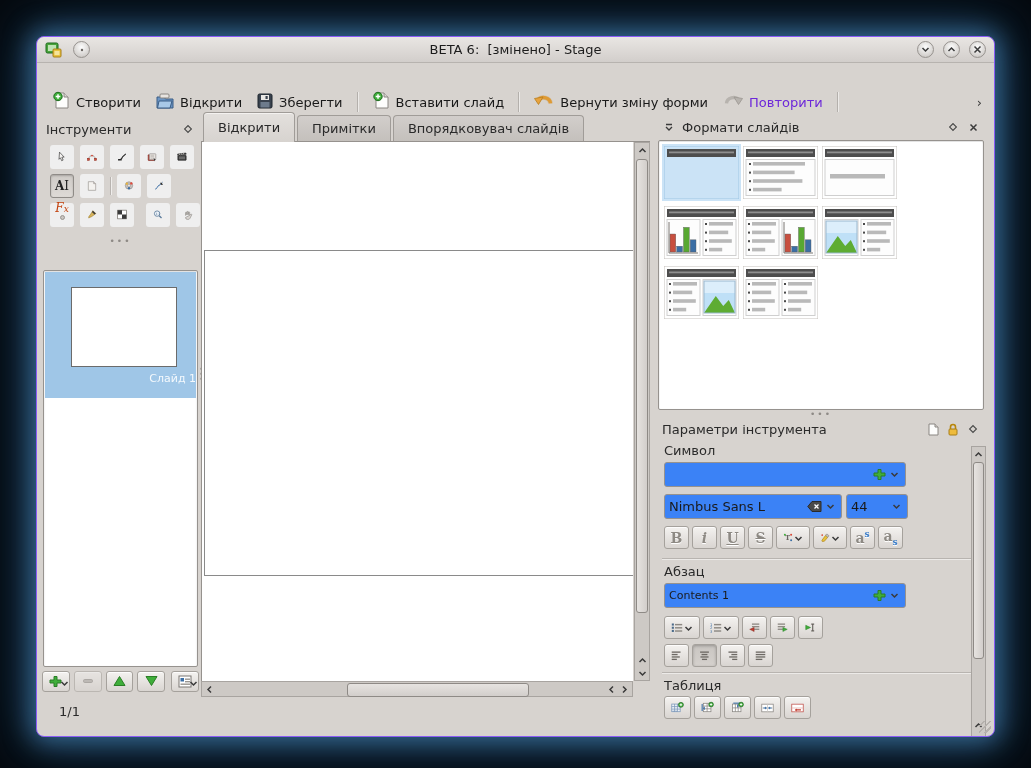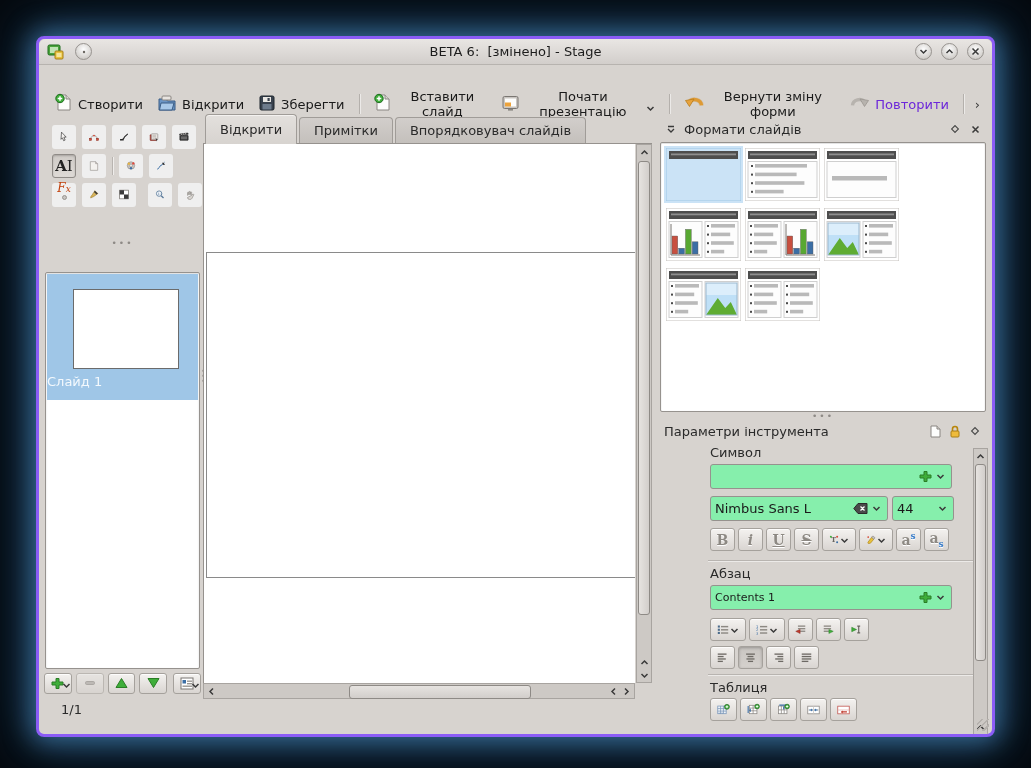--- a/index.html
+++ b/index.html
@@ -1,21 +1,21 @@
 <!DOCTYPE html>
 <html><head>
 <meta charset="utf-8">
 <style>
   html,body{margin:0;padding:0;}
   body{width:1031px;height:768px;background:#04070b;position:relative;overflow:hidden;
        font-family:"DejaVu Sans",sans-serif;-webkit-font-smoothing:antialiased;}
   .glowbed{position:absolute;left:36px;top:36px;width:959px;height:701px;border-radius:10px;
        box-shadow:0 0 26px 6px rgba(90,170,230,.55),0 0 70px 18px rgba(40,110,170,.35);}
   .window{position:absolute;left:36px;top:36px;width:959px;height:701px;background:#d7d3cf;
-       border:3px solid #8b5cf6;border-radius:8px;box-sizing:border-box;overflow:hidden;}
+       border:1px solid #8b5cf6;border-radius:8px;box-sizing:border-box;overflow:hidden;}
   
   .titlebar{position:absolute;left:0;top:0;right:0;height:26px;
        background:linear-gradient(#e9e6e3,#d2cecb);border-bottom:1px solid #b7b3af;
        display:flex;align-items:center;padding:0 8px;box-sizing:border-box;border-radius:7px 7px 0 0;}
   .title-text{position:absolute;left:0;right:0;text-align:center;font-size:13px;color:#1c1c1c;white-space:pre;}
   .winbtn{width:17px;height:17px;border-radius:50%;background:radial-gradient(circle at 50% 35%,#fdfdfd,#d4d1ce 70%,#b9b5b1);
        border:1px solid #97938f;display:flex;align-items:center;justify-content:center;margin-left:9px;box-sizing:border-box;z-index:3;}
   .winbtn svg{display:block}
   .tb-right{margin-left:auto;display:flex;z-index:3;}
   .appicon{width:18px;height:18px;margin-right:8px;z-index:3;}
@@ -52,21 +52,21 @@
   .tool-row{display:flex;align-items:center;gap:6px;height:29px;padding-left:4px;}
   .tool-btn{width:24px;height:24px;display:flex;align-items:center;justify-content:center;border-radius:3px;border:1px solid transparent;}
   .tool-btn.selected{border:1px solid #8f8b87;background:linear-gradient(#cfcbc7,#dedad6);box-shadow:inset 0 1px 2px rgba(0,0,0,.2);}
   .tool-sep{width:1px;height:18px;background:#b8b4b0;box-shadow:1px 0 0 #efedeb;}
   .ttool{font-family:"DejaVu Serif",serif;font-size:13px;color:#222;border:1px solid transparent;}
   .fxg{font-family:"DejaVu Serif",serif;font-style:italic;font-size:12px;color:#c2410c;}
   .doc-box{position:absolute;left:0;top:128px;right:0;bottom:0;}
   .doc-list{position:absolute;left:1px;right:1px;top:24px;bottom:26px;overflow:hidden;}
   .slide-item{position:absolute;left:1px;right:1px;top:1px;height:126px;background:#9fc6e7;}
   .slide-thumb{position:absolute;left:26px;top:15px;width:104px;height:78px;background:#fff;border:1px solid #6b6b6b;}
-  .slide-item .slabel{position:absolute;left:0;right:0;top:100px;text-align:left;color:#f4f9fd;font-size:13px;}
+  .slide-item .slabel{position:absolute;left:0;right:0;top:100px;text-align:right;color:#f4f9fd;font-size:11px;}
   .doc-btns{position:absolute;left:0;right:0;bottom:0;height:24px;display:flex;gap:4px;align-items:center;}
   .doc-btns .obtn{width:30px;height:21px;position:relative;}
   .doc-btns .obtn:last-child{margin-left:2px;}
   .dd{position:absolute;right:0px;bottom:0px;}
   
   .vdots{position:absolute;left:162px;top:330px;width:4px;height:26px;color:#8e8a86;font-size:9px;line-height:5px;text-align:center;}
   
   .center{position:absolute;left:164px;top:79px;width:449px;height:581px;}
   .tabbar{position:absolute;left:0;right:0;top:0;height:26px;border-bottom:1px solid #96928e;display:flex;align-items:flex-end;padding-left:2px;box-sizing:border-box;}
   .tab{font-size:13px;color:#2a2a2a;padding:4px 14px 4px;border:1px solid #a09c98;border-bottom:none;border-radius:4px 4px 0 0;
@@ -79,23 +79,23 @@
   .thumbV{position:absolute;left:1px;right:1px;top:16px;height:452px;background:linear-gradient(90deg,#e6e3e0,#d2cecb);border:1px solid #8e8a86;border-radius:3px;}
   .thumbH{position:absolute;top:1px;height:12px;left:145px;width:180px;background:linear-gradient(#e6e3e0,#d2cecb);border:1px solid #8e8a86;border-radius:3px;}
   .sarrow{position:absolute;width:12px;height:12px;display:flex;align-items:center;justify-content:center;}
   
   .right-dock{position:absolute;left:619px;top:79px;width:332px;height:581px;}
   .layouts-box{position:absolute;left:2px;right:4px;top:24px;height:268px;}
   .layout-grid{position:absolute;inset:1px;background:#fff;overflow:hidden;padding:2px;}
   .layout-cell{position:absolute;width:79px;height:57px;display:flex;align-items:center;justify-content:center;}
   .layout-cell.selected{background:#cbe3f6;}
   .toolopts-head{position:absolute;left:2px;right:4px;top:302px;height:22px;}
-  .to-body{position:absolute;left:2px;right:4px;top:324px;bottom:0;font-size:13px;color:#2a2a2a;margin-left:44px;}
+  .to-body{position:absolute;left:2px;right:4px;top:324px;bottom:0;font-size:13px;color:#2a2a2a;}
   .sec-label{position:absolute;left:6px;font-size:13px;color:#2a2a2a;}
-  .combo{position:absolute;height:25px;background:#86efac;border:1px solid #96928e;border-radius:3px;display:flex;align-items:center;box-sizing:border-box;padding:0 4px;}
+  .combo{position:absolute;height:25px;background:#3b82f6;border:1px solid #96928e;border-radius:3px;display:flex;align-items:center;box-sizing:border-box;padding:0 4px;}
   .combo .cval{flex:1;font-size:13px;color:#1a1a1a;overflow:hidden;white-space:nowrap;}
   .combo .cval.small{font-size:11px;}
   .combo .cbtn{display:flex;align-items:center;justify-content:center;padding:0 2px;}
   .fmt-row{position:absolute;display:flex;gap:3px;}
   .fmt-row .obtn{width:25px;height:23px;font-size:14px;position:relative;}
   .fl{font-family:"DejaVu Serif",serif;font-weight:bold;color:#8d8983;text-shadow:0 1px 0 #fff;font-size:14px;}
   .fl i{font-style:italic;}
   .fl .sup{font-size:9px;color:#3b7dc8;vertical-align:super;}
   .fl .sub{font-size:9px;color:#3b7dc8;vertical-align:sub;}
   .sepline{position:absolute;left:4px;right:10px;height:1px;background:#b8b4b0;box-shadow:0 1px 0 #eceae8;}
@@ -182,32 +182,20 @@
       <span class="tb-sep"></span>
       <button class="tb-btn">
         <span><svg width="19" height="19" viewBox="0 0 19 19">
             <path d="M4 2 h8 l4 4 v11 h-12 z" fill="#fdfdfc" stroke="#8a8682"></path>
             <path d="M12 2 v4 h4" fill="#d8d4d0" stroke="#8a8682"></path>
             <circle cx="6" cy="5.5" r="4.2" fill="#3fae3a" stroke="#1f6b1f"></circle>
             <path d="M6 3.2 v4.6 M3.7 5.5 h4.6" stroke="#fff" stroke-width="1.5"></path>
           </svg></span>
         <span>Вставити слайд</span>
       </button>
-      <button class="tb-btn">
-        <span><svg width="19" height="18" viewBox="0 0 19 18">
-            <rect x="2" y="2.5" width="15" height="12" rx="1.5" fill="#c9c5c1" stroke="#7a7672"></rect>
-            <rect x="4" y="4.5" width="11" height="8" fill="#fdfdfc"></rect>
-            <rect x="4" y="8.5" width="6" height="4" fill="#eda33c"></rect>
-            <rect x="7" y="15" width="5" height="1.6" fill="#8a8682"></rect>
-          </svg></span>
-        <span>Почати презентацію</span>
-        <span class="chev"><svg width="9" height="9" viewBox="0 0 9 9">
-            <path d="M1.5 3 L4.5 6 L7.5 3" fill="none" stroke="#3a3a3a" stroke-width="1.5"></path>
-          </svg></span>
-      </button>
       <span class="tb-sep"></span>
       <button class="tb-btn">
         <span><svg width="22" height="18" viewBox="0 0 22 18">
             <path d="M5 8 a7 6.2 0 0 1 12.5 3.4" fill="none" stroke="#e8a33d" stroke-width="3.4"></path>
             <path d="M5 8 a7 6.2 0 0 1 12.5 3.4" fill="none" stroke="#c07f1a" stroke-width="4.6" opacity=".25"></path>
             <polygon points="1.5,6.5 10,5 5.5,12.5" fill="#e8a33d" stroke="#b87c1d" stroke-width=".8"></polygon>
           </svg></span>
         <span>Вернути зміну форми</span>
       </button>
       <button class="tb-btn disabled">
@@ -216,20 +204,29 @@
             <polygon points="20.5,6.5 12,5 16.5,12.5" fill="#b7b3ae" stroke="#9a9691" stroke-width=".8"></polygon>
           </svg></span>
         <span>Повторити</span>
       </button>
       <span class="tb-sep"></span>
       <span class="tb-overflow">›</span>
     </div>
 
   <div class="left-dock">
     <div class="tools-box">
+      <div class="dock-head">
+        <span>Інструменти</span>
+        <span class="spacer"></span>
+        <span class="hicon">
+            <svg width="10" height="10" viewBox="0 0 10 10">
+              <rect x="2.6" y="2.6" width="4.8" height="4.8" fill="none" stroke="#4a4a4a" stroke-width="1.1" transform="rotate(45 5 5)"></rect>
+            </svg>
+          </span>
+      </div>
       <div class="tool-grid">
           <div class="tool-row">
             <button class="tool-btn">
               <svg width="16" height="17" viewBox="0 0 16 17">
                 <path d="M4 1.5 L11.5 9.5 L7.8 9.6 L9.8 14.2 L7.4 15.2 L5.5 10.6 L3.2 13 Z" fill="#f4f2f0" stroke="#2a2a2a"></path>
               </svg>
             </button>
             <button class="tool-btn">
               <svg width="18" height="16" viewBox="0 0 18 16">
                 <path d="M2.5 12 C5 3,13 3,15.5 12" fill="none" stroke="#8a8682" stroke-width="1.4"></path>
@@ -256,21 +253,21 @@
               <svg width="18" height="16" viewBox="0 0 18 16">
                 <rect x="1.5" y="5" width="15" height="9" rx="1" fill="#3c3c3c" stroke="#1d1d1d"></rect>
                 <path d="M1.5 5 L16.5 3 L16 .8 L1 2.8 Z" fill="#4a4a4a" stroke="#1d1d1d"></path>
                 <path d="M3 4.4 l2.4 -2 M6.6 4 l2.4 -2 M10.2 3.5 l2.4 -2" stroke="#e8e4e0" stroke-width="1.4"></path>
                 <rect x="3.5" y="7" width="11" height="5" fill="#6a6a6a"></rect>
               </svg>
             </button>
           </div>
           <div class="tool-row">
             <button class="tool-btn selected">
-              <span class="ttool" style="font-size:15px;"><b>A</b>I</span>
+              <span class="ttool" style="font-size:12px;"><b>A</b>I</span>
             </button>
             <button class="tool-btn">
               <svg width="15" height="16" viewBox="0 0 15 16">
                 <path d="M2 1.5 h8 l3 3 v10 h-11 z" fill="#f4f2ef" stroke="#9a9691"></path>
                 <path d="M10 1.5 v3 h3" fill="#d8d4d0" stroke="#9a9691"></path>
               </svg>
             </button>
             <span class="tool-sep"></span>
             <button class="tool-btn">
               <svg width="17" height="17" viewBox="0 0 17 17">

